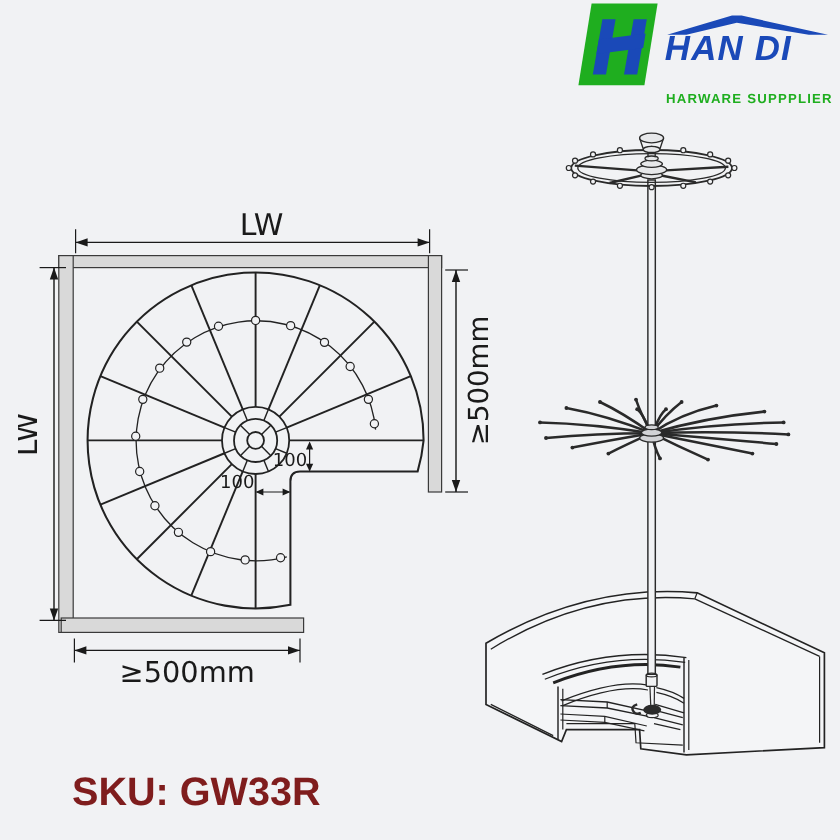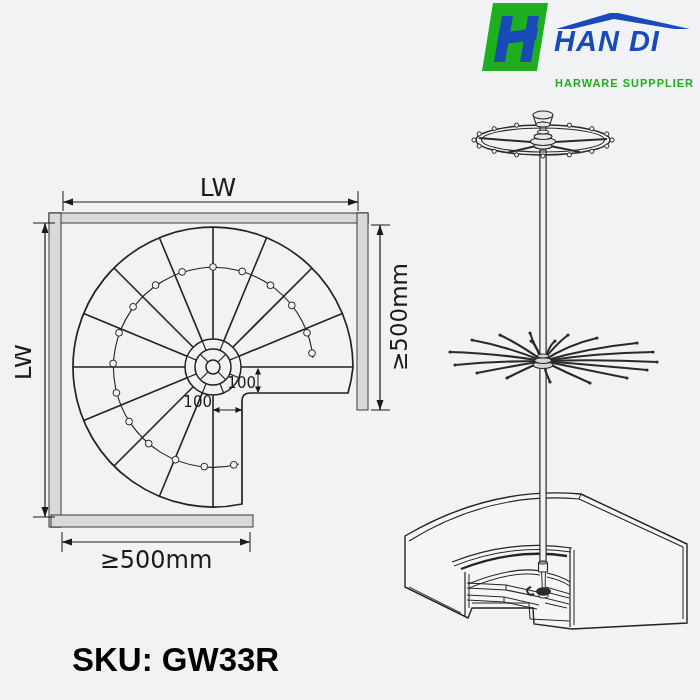--- a/index.html
+++ b/index.html
@@ -21,23 +21,23 @@
   .brand-tagline{
     position:absolute;left:1px;top:75px;width:140px;
     font-size:11px;font-weight:bold;letter-spacing:1px;
     color:#1fae1f;white-space:nowrap;
   }
   
   .plan{position:absolute;left:15px;top:160px;}
   .iso{position:absolute;left:395px;top:95px;}
   
   .sku{
-    position:absolute;left:72px;top:641px;
+    position:absolute;left:60px;top:641px;
     font-size:33px;font-weight:bold;letter-spacing:0;
-    color:#000000;white-space:nowrap;
+    color:#7f1d1d;white-space:nowrap;
   }
   .website{
     position:absolute;left:397px;top:648px;
     font-size:25px;font-weight:bold;
     color:#2a2ac0;white-space:nowrap;
   }
   svg text{font-family:"DejaVu Sans","Liberation Sans",sans-serif;fill:#1a1a1a;}
 </style>
 </head>
 <body>

